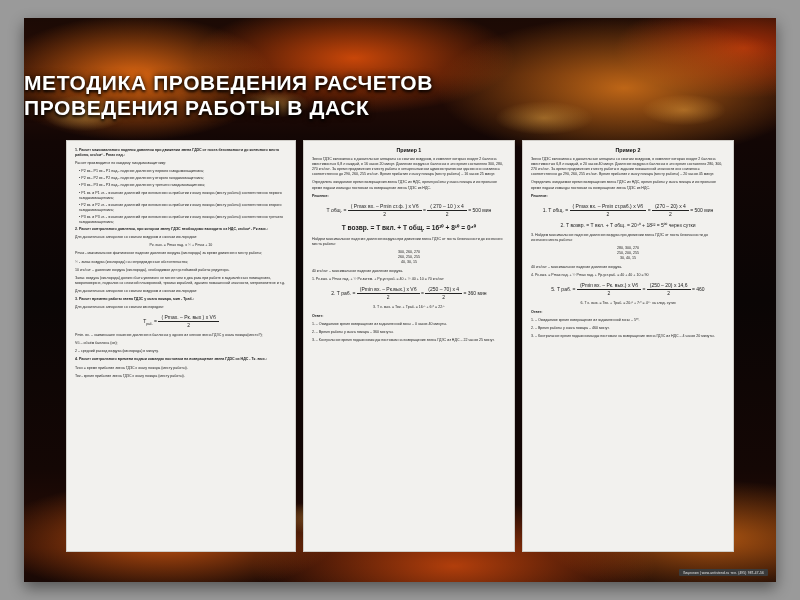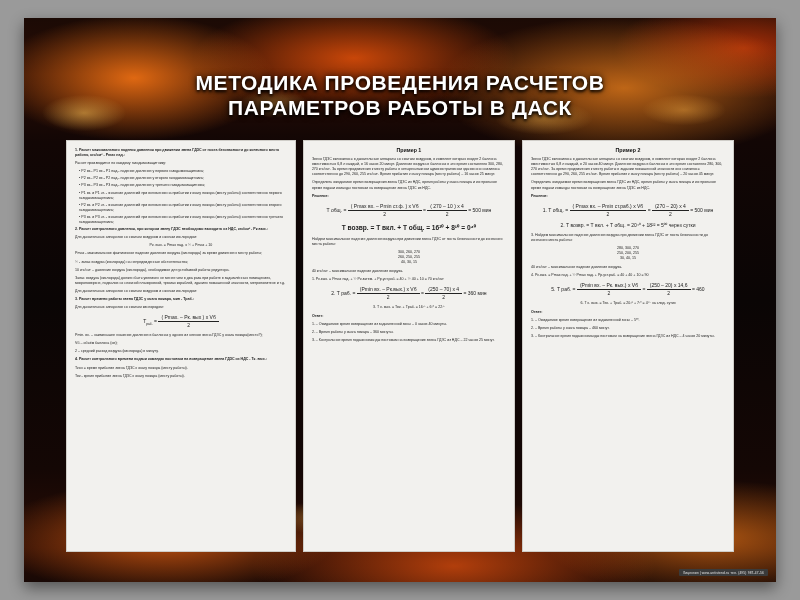--- a/index.html
+++ b/index.html
@@ -31,21 +31,21 @@
     content:"";position:absolute;inset:0;
     background:
       radial-gradient(ellipse 60px 26px at 60px 95px, rgba(255,200,90,.5), rgba(0,0,0,0) 70%),
       radial-gradient(ellipse 50px 20px at 250px 86px, rgba(255,190,80,.45), rgba(0,0,0,0) 70%),
       radial-gradient(ellipse 70px 24px at 520px 100px, rgba(255,190,80,.4), rgba(0,0,0,0) 70%),
       radial-gradient(ellipse 60px 22px at 660px 92px, rgba(255,180,70,.4), rgba(0,0,0,0) 70%),
       radial-gradient(ellipse 70px 24px at 300px 500px, rgba(255,190,80,.4), rgba(0,0,0,0) 70%),
       radial-gradient(ellipse 60px 22px at 560px 505px, rgba(255,190,80,.35), rgba(0,0,0,0) 70%);
   }
   .title-wrap{
-    position:absolute;left:0;right:0;top:52px;text-align:center;z-index:3;
+    position:absolute;left:0;right:0;top:52px;text-align:left;z-index:3;
   }
   .title-line{
     color:#ffffff;font-weight:bold;letter-spacing:.6px;
     font-size:21px;line-height:25px;
     text-shadow:0 0 7px rgba(0,0,0,.95),0 2px 3px rgba(0,0,0,.9);
   }
   .columns{
     position:absolute;left:42px;top:122px;width:668px;height:412px;
     display:flex;gap:7px;z-index:3;
   }
@@ -85,21 +85,21 @@
   .sm{font-size:3.3px;}
 </style>
 </head>
 <body>
 
 <div class="poster">
   <div class="flame-bg"></div>
 
   <div class="title-wrap">
     <div class="title-line">МЕТОДИКА ПРОВЕДЕНИЯ РАСЧЕТОВ</div>
-    <div class="title-line">ПАРАМЕТРОВ РАБОТЫ В ДАСК</div>
+    <div class="title-line">ПРОВЕДЕНИЯ РАБОТЫ В ДАСК</div>
   </div>
 
   <div class="columns">
 
     <div class="col col-1">
       <p class="h">1. Расчет максимального падения давления при движении звена ГДЗС от поста безопасности до конечного места работы, кгс/см² - Pmax пад.:</p>
       <p>Расчет производится по каждому газодымозащитнику:</p>
       <p class="bullet">• Р2 вх.- Р1 вх.- Р1 пад.- падение давления у первого газодымозащитника;</p>
       <p class="bullet">• Р2 вх.- Р2 вх.- Р2 пад.- падение давления у второго газодымозащитника;</p>
       <p class="bullet">• Р3 вх.- Р3 вх.- Р3 пад.- падение давления у третьего газодымозащитника;</p>

